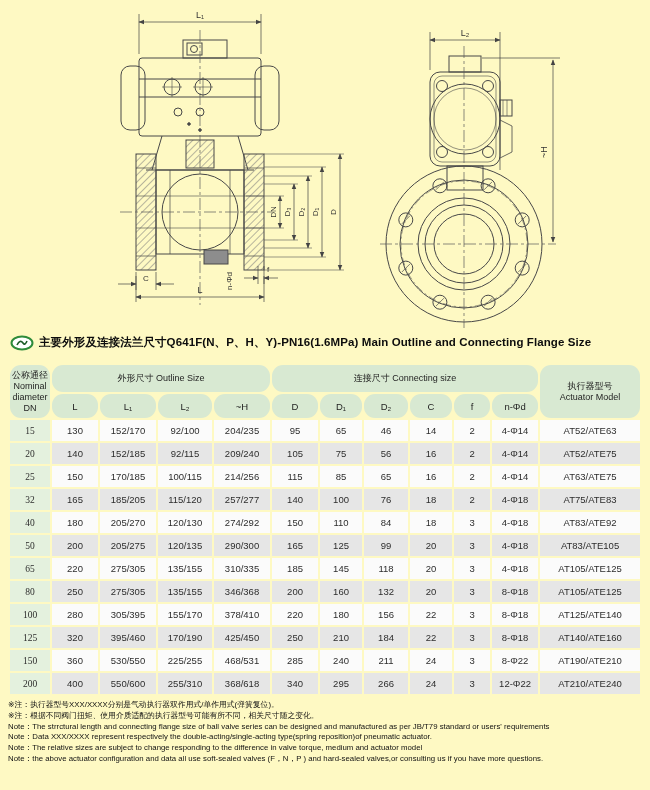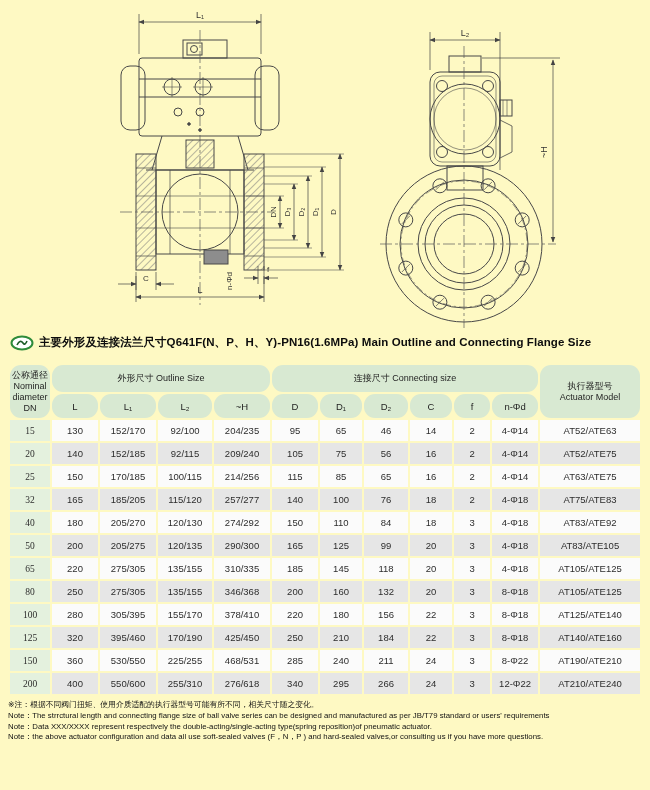--- a/index.html
+++ b/index.html
@@ -415,33 +415,35 @@
             <td>24</td>
             <td>3</td>
             <td>8-Φ22</td>
             <td>AT190/ATE210</td>
           </tr>
           <tr class="r-even">
             <td class="dn-cell">200</td>
             <td>400</td>
             <td>550/600</td>
             <td>255/310</td>
-            <td>276/618</td>
+            <td>368/618</td>
             <td>340</td>
             <td>295</td>
             <td>266</td>
             <td>24</td>
             <td>3</td>
             <td>12-Φ22</td>
             <td>AT210/ATE240</td>
           </tr>
         </tbody>
     </table>
   </div>
 
   <div class="notes" id="notes">
+      <div class="note-line">※注：执行器型号XXX/XXXX分别是气动执行器双作用式/单作用式(弹簧复位)。</div>
       <div class="note-line">※注：根据不同阀门扭矩、使用介质适配的执行器型号可能有所不同，相关尺寸随之变化。</div>
       <div class="note-line">Note：The strrctural length and connecting flange size of ball valve series can be designed and manufactured as per JB/T79 standard or users' requirements</div>
       <div class="note-line">Note：Data XXX/XXXX  represent respectively the double-acting/single-acting type(spring reposition)of pneumatic actuator.</div>
+      <div class="note-line">Note：The relative sizes are subject to change responding to the difference in valve torque, medium and actuator model</div>
       <div class="note-line">Note：the above actuator  configuration and data  all use soft-sealed valves (F，N，P ) and  hard-sealed valves,or consulting us if you have more questions.</div>
     </div>
 
 </div>
 
 </body></html>

